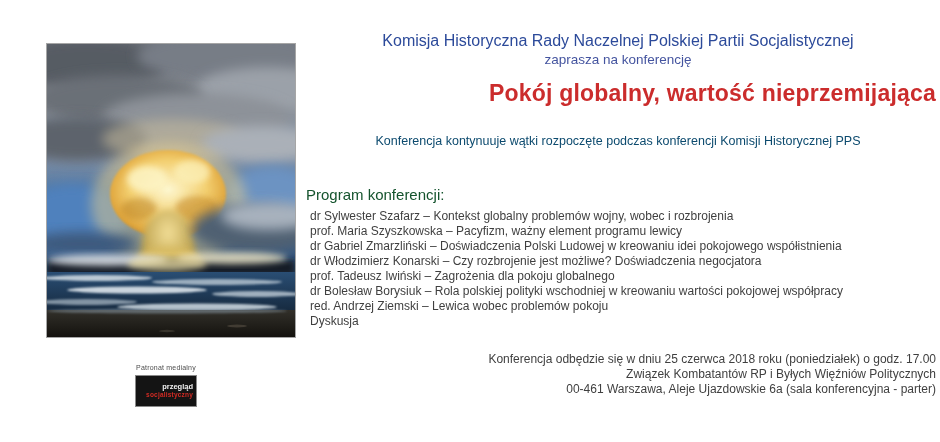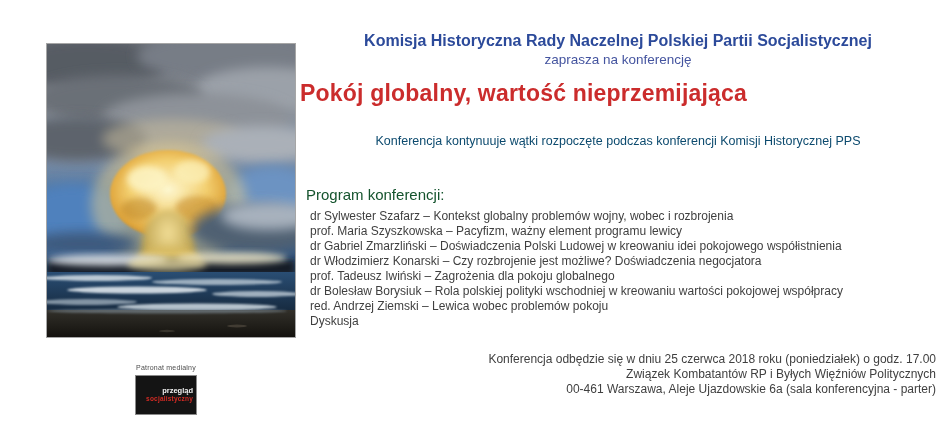--- a/index.html
+++ b/index.html
@@ -10,38 +10,38 @@
   .photo-frame{
     position:absolute;left:46px;top:43px;width:250px;height:295px;
     border:1px solid #a6a6a6;box-sizing:border-box;overflow:hidden;background:#6d7680;
   }
   .photo-frame svg{display:block;}
   .patronage-label{
     position:absolute;left:111px;top:364px;width:110px;text-align:center;
     font-size:7px;color:#4d4d4d;letter-spacing:.2px;
   }
   .patronage-logo{
-    position:absolute;left:135px;top:375px;width:62px;height:40px;
+    position:absolute;left:135px;top:375px;width:62px;height:32px;
     background:#141414;border:1px solid #8a8a8a;box-sizing:border-box;
     display:flex;flex-direction:column;justify-content:center;align-items:flex-end;
     padding:1px 3px;gap:0;
   }
   .logo-top{font-size:7.5px;font-weight:bold;color:#f2f2f2;line-height:8px;}
   .logo-bottom{font-size:6.5px;font-weight:bold;color:#d42b24;line-height:8px;letter-spacing:.2px;}
   .content{position:absolute;left:300px;top:0;width:636px;height:442px;}
   .org-line{
     position:absolute;top:32px;left:0;width:100%;text-align:center;
-    font-size:16px;font-weight:bold;color:#2c4a9a;
+    font-size:16px;font-weight:normal;color:#2c4a9a;
   }
   .invite-line{
     position:absolute;top:52px;left:0;width:100%;text-align:center;
     font-size:13.5px;color:#44549f;
   }
   .main-title{
-    position:absolute;top:80px;left:0;width:100%;text-align:left;
+    position:absolute;top:80px;left:0;width:100%;text-align:right;
     font-size:23px;font-weight:bold;color:#cb2c2c;letter-spacing:.2px;
   }
   .note-line1{
     position:absolute;top:134px;left:0;width:100%;text-align:center;
     font-size:12.5px;font-weight:normal;color:#0c4a6e;
   }
   .note-line2{
     position:absolute;top:151px;left:0;width:100%;text-align:center;
     font-size:12.5px;font-weight:bold;color:#2c4a9a;
   }

